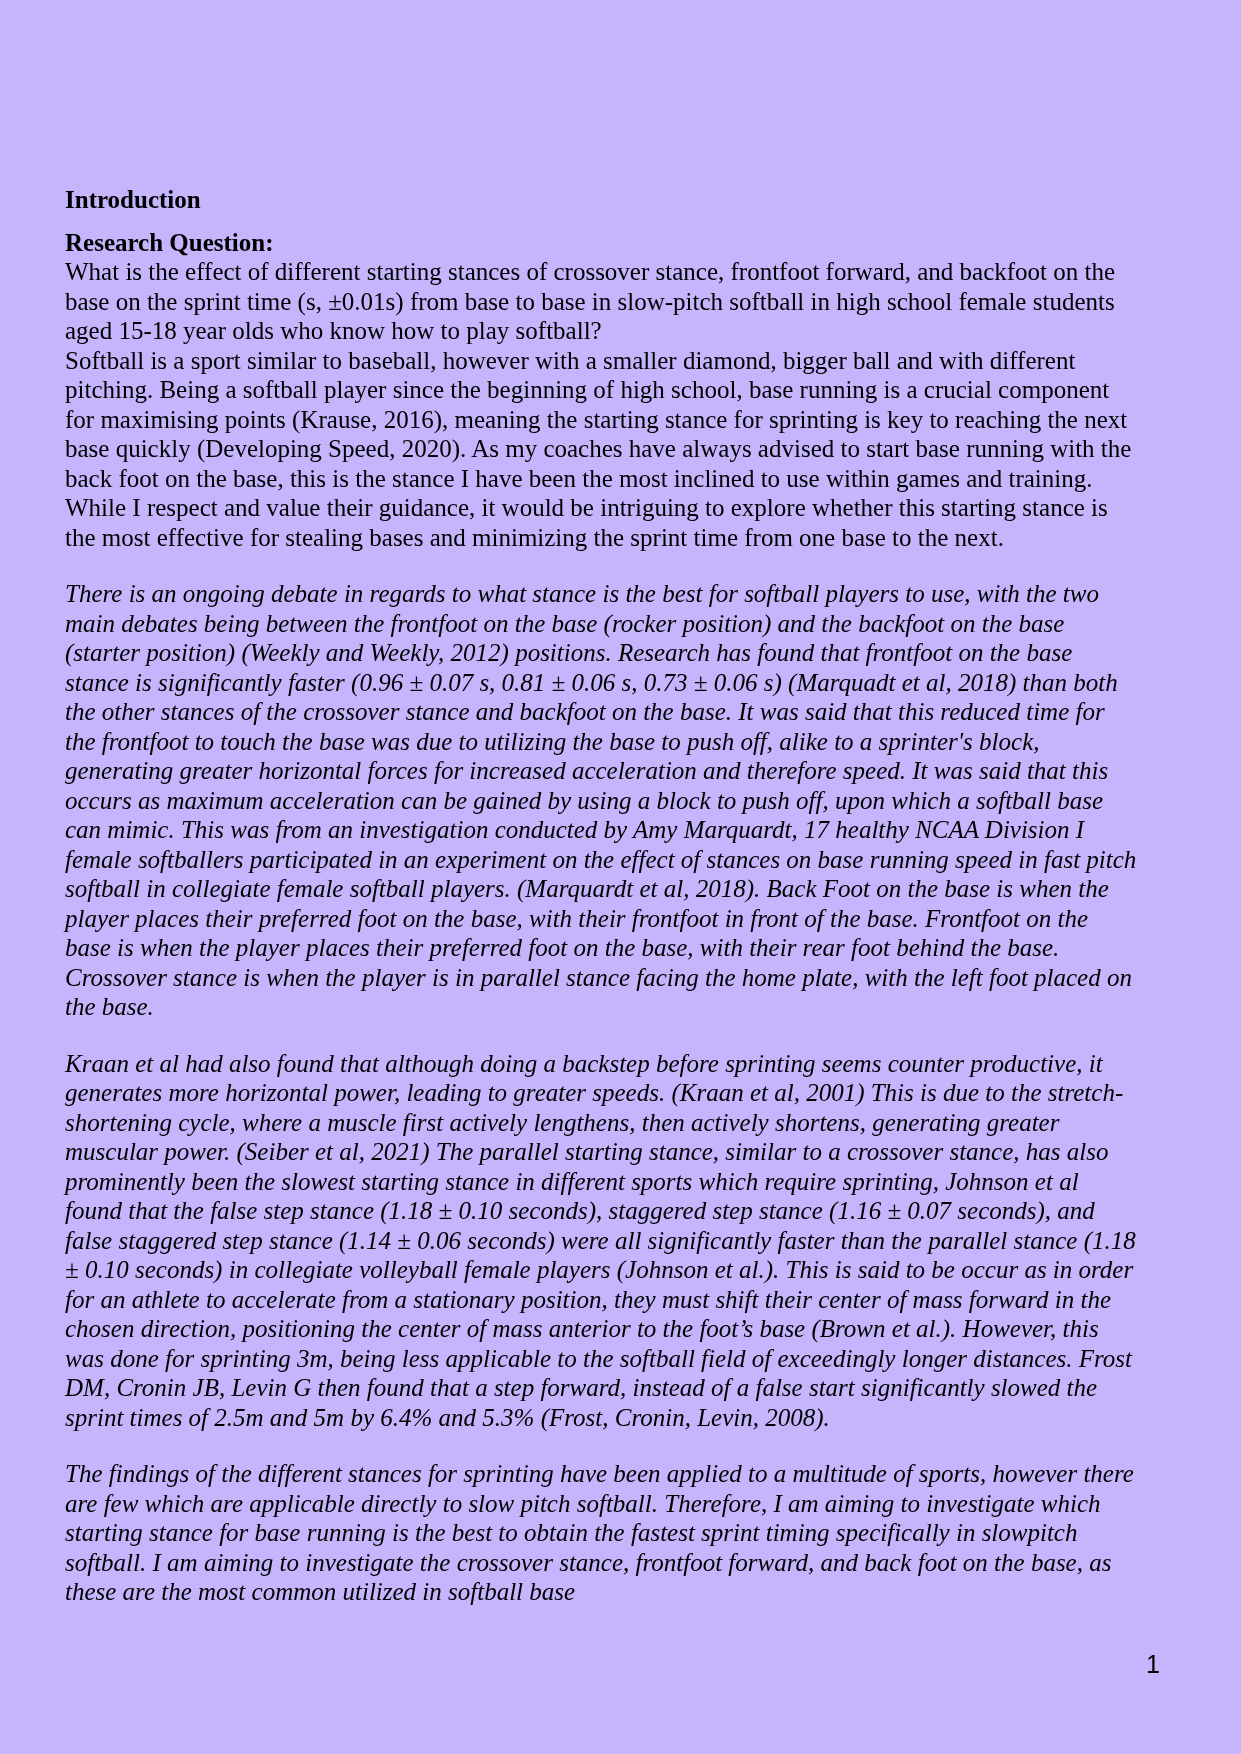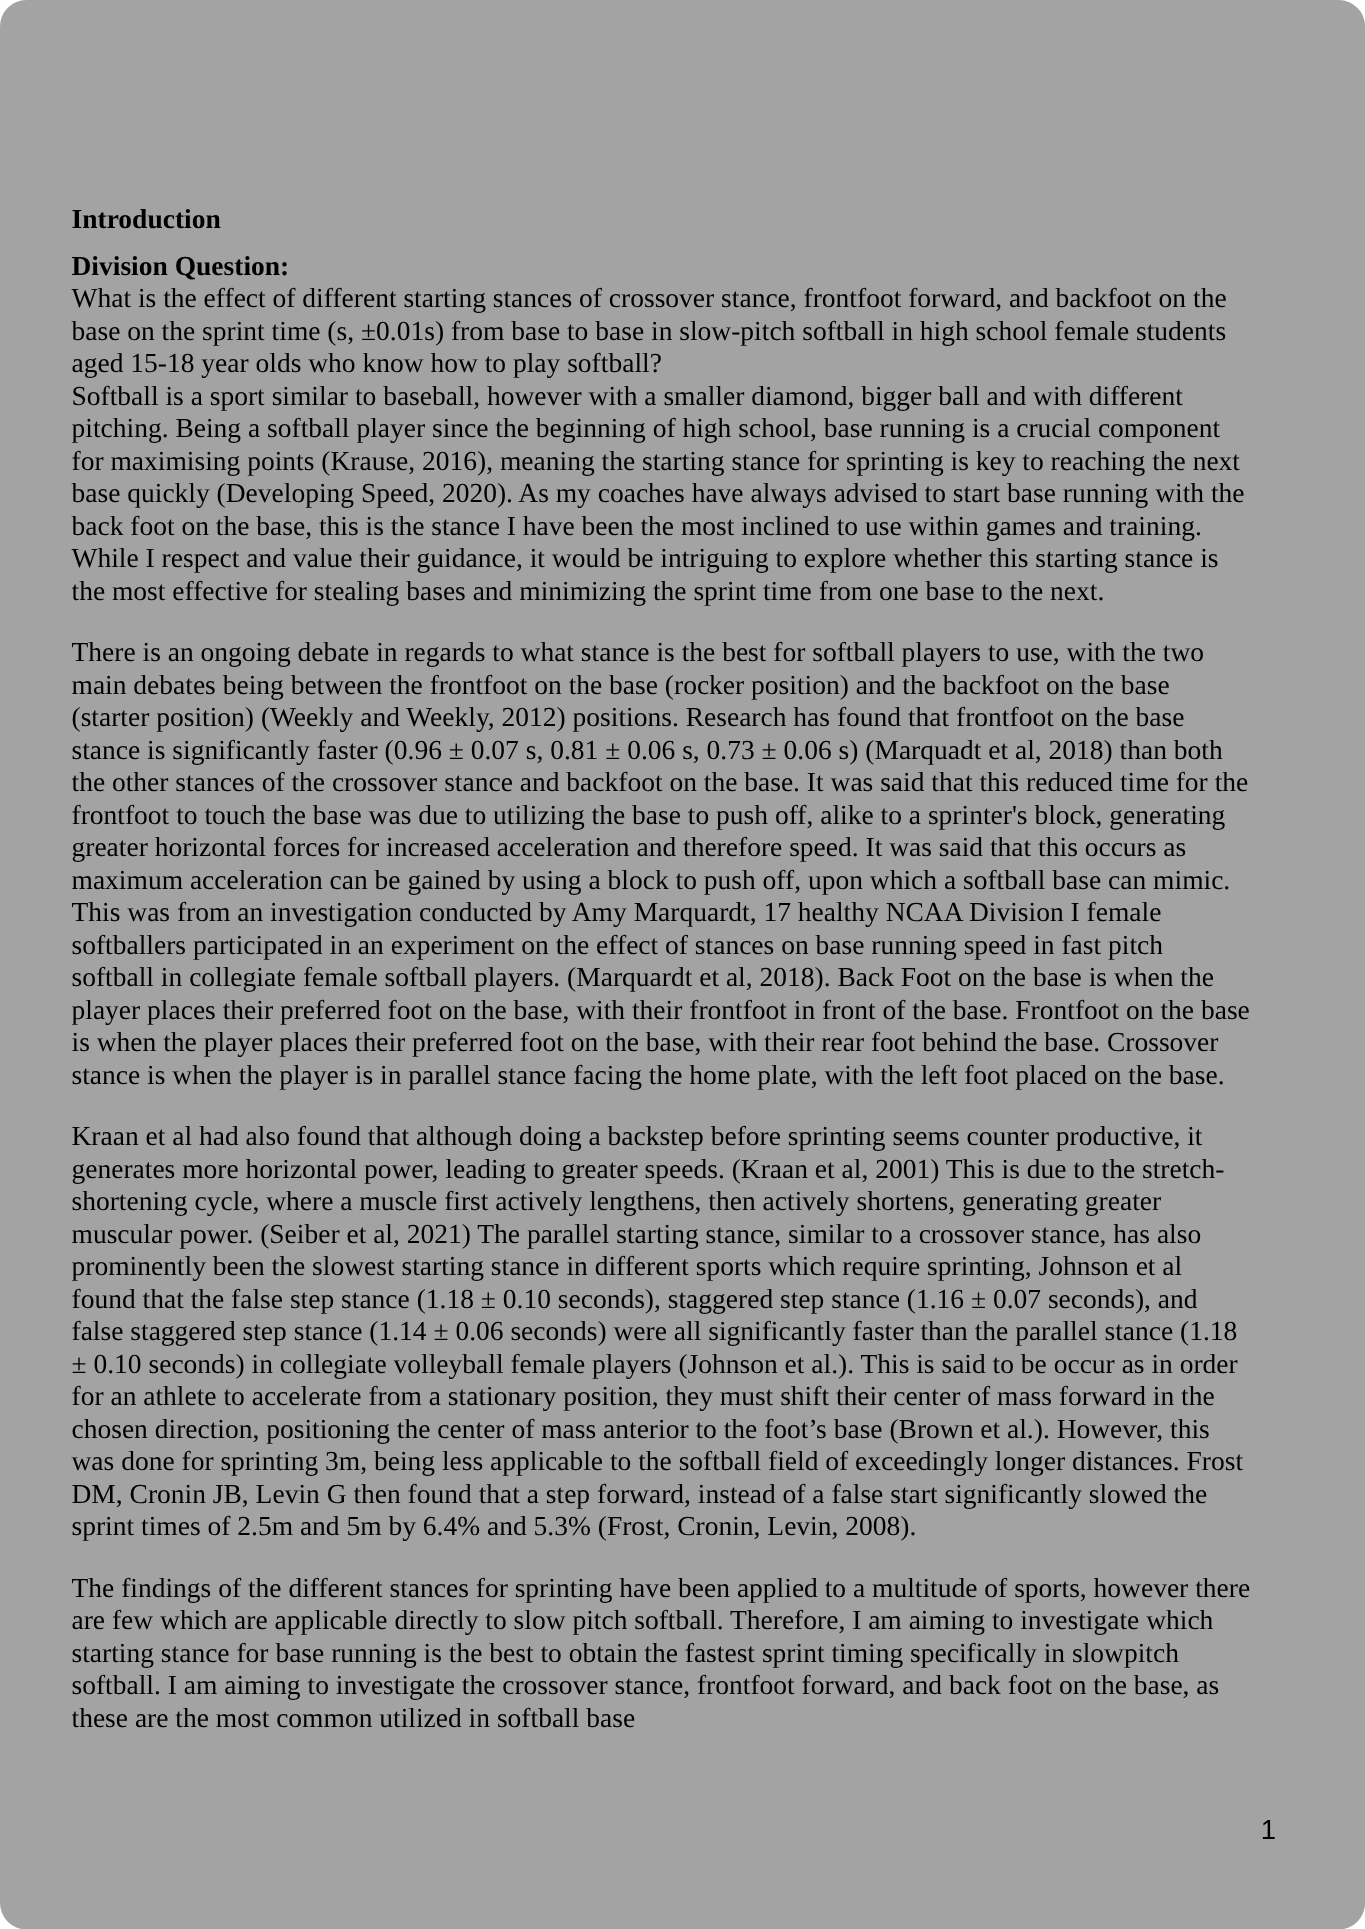--- a/index.html
+++ b/index.html
@@ -12,22 +12,21 @@
     background: #ffffff;
     position: relative;
     overflow: hidden;
   }
   .page {
     position: absolute;
     top: 0;
     left: 0;
     width: 1241px;
     height: 1754px;
-    background: #a3a3a3;
-    border-radius: 24px;
+    background: #c4b5fd;
   }
   .doc {
     box-sizing: border-box;
     width: 1241px;
     padding: 185px 104px 0 65px;
     font-family: "Liberation Serif", "DejaVu Serif", serif;
     font-size: 25px;
     line-height: 29.5px;
     color: #000000;
     text-align: left;
@@ -44,40 +43,41 @@
   }
   .doc p {
     margin: 0;
     padding: 0;
   }
   .section-gap {
     margin-top: 28px !important;
   }
   .para-gap {
     margin-top: 27px !important;
+    font-style: italic;
   }
   .footer {
     position: absolute;
     top: 1652px;
     right: 81px;
     font-family: "Liberation Sans", "DejaVu Sans", sans-serif;
     font-size: 25px;
     line-height: 25px;
     color: #000000;
   }
 </style>
 </head>
 <body>
 
 <div class="page">
   <div class="doc">
 
     <h1>Introduction</h1>
 
-    <h2>Division Question:</h2>
+    <h2>Research Question:</h2>
     <p>What is the effect of different starting stances of crossover stance, frontfoot forward, and backfoot on the base on the sprint time (s, ±0.01s) from base to base in slow-pitch softball in high school female students aged 15-18 year olds who know how to play softball?</p>
 
     <p>Softball is a sport similar to baseball, however with a smaller diamond, bigger ball and with different pitching. Being a softball player since the beginning of high school, base running is a crucial component for maximising points (Krause, 2016), meaning the starting stance for sprinting is key to reaching the next base quickly (Developing Speed, 2020). As my coaches have always advised to start base running with the back foot on the base, this is the stance I have been the most inclined to use within games and training. While I respect and value their guidance, it would be intriguing to explore whether this starting stance is the most effective for stealing bases and minimizing the sprint time from one base to the next.</p>
     <p class="para-gap">There is an ongoing debate in regards to what stance is the best for softball players to use, with the two main debates being between the frontfoot on the base (rocker position) and the backfoot on the base (starter position) (Weekly and Weekly, 2012) positions. Research has found that frontfoot on the base stance is significantly faster (0.96 ± 0.07 s, 0.81 ± 0.06 s, 0.73 ± 0.06 s) (Marquadt et al, 2018) than both the other stances of the crossover stance and backfoot on the base. It was said that this reduced time for the frontfoot to touch the base was due to utilizing the base to push off, alike to a sprinter's block, generating greater horizontal forces for increased acceleration and therefore speed. It was said that this occurs as maximum acceleration can be gained by using a block to push off, upon which a softball base can mimic. This was from an investigation conducted by Amy Marquardt, 17 healthy NCAA Division I female softballers participated in an experiment on the effect of stances on base running speed in fast pitch softball in collegiate female softball players. (Marquardt et al, 2018). Back Foot on the base is when the player places their preferred foot on the base, with their frontfoot in front of the base. Frontfoot on the base is when the player places their preferred foot on the base, with their rear foot behind the base. Crossover stance is when the player is in parallel stance facing the home plate, with the left foot placed on the base.</p>
     <p class="para-gap">Kraan et al had also found that although doing a backstep before sprinting seems counter productive, it generates more horizontal power, leading to greater speeds. (Kraan et al, 2001) This is due to the stretch-shortening cycle, where a muscle first actively lengthens, then actively shortens, generating greater muscular power. (Seiber et al, 2021) The parallel starting stance, similar to a crossover stance, has also prominently been the slowest starting stance in different sports which require sprinting, Johnson et al found that the false step stance (1.18 ± 0.10 seconds), staggered step stance (1.16 ± 0.07 seconds), and false staggered step stance (1.14 ± 0.06 seconds) were all significantly faster than the parallel stance (1.18 ± 0.10 seconds) in collegiate volleyball female players (Johnson et al.). This is said to be occur as in order for an athlete to accelerate from a stationary position, they must shift their center of mass forward in the chosen direction, positioning the center of mass anterior to the foot’s base (Brown et al.). However, this was done for sprinting 3m, being less applicable to the softball field of exceedingly longer distances. Frost DM, Cronin JB, Levin G then found that a step forward, instead of a false start significantly slowed the sprint times of 2.5m and 5m by 6.4% and 5.3% (Frost, Cronin, Levin, 2008).</p>
     <p class="para-gap">The findings of the different stances for sprinting have been applied to a multitude of sports, however there are few which are applicable directly to slow pitch softball. Therefore, I am aiming to investigate which starting stance for base running is the best to obtain the fastest sprint timing specifically in slowpitch softball. I am aiming to investigate the crossover stance, frontfoot forward, and back foot on the base, as these are the most common utilized in softball base</p>
 
   </div>
 
   <div class="footer">1</div>

